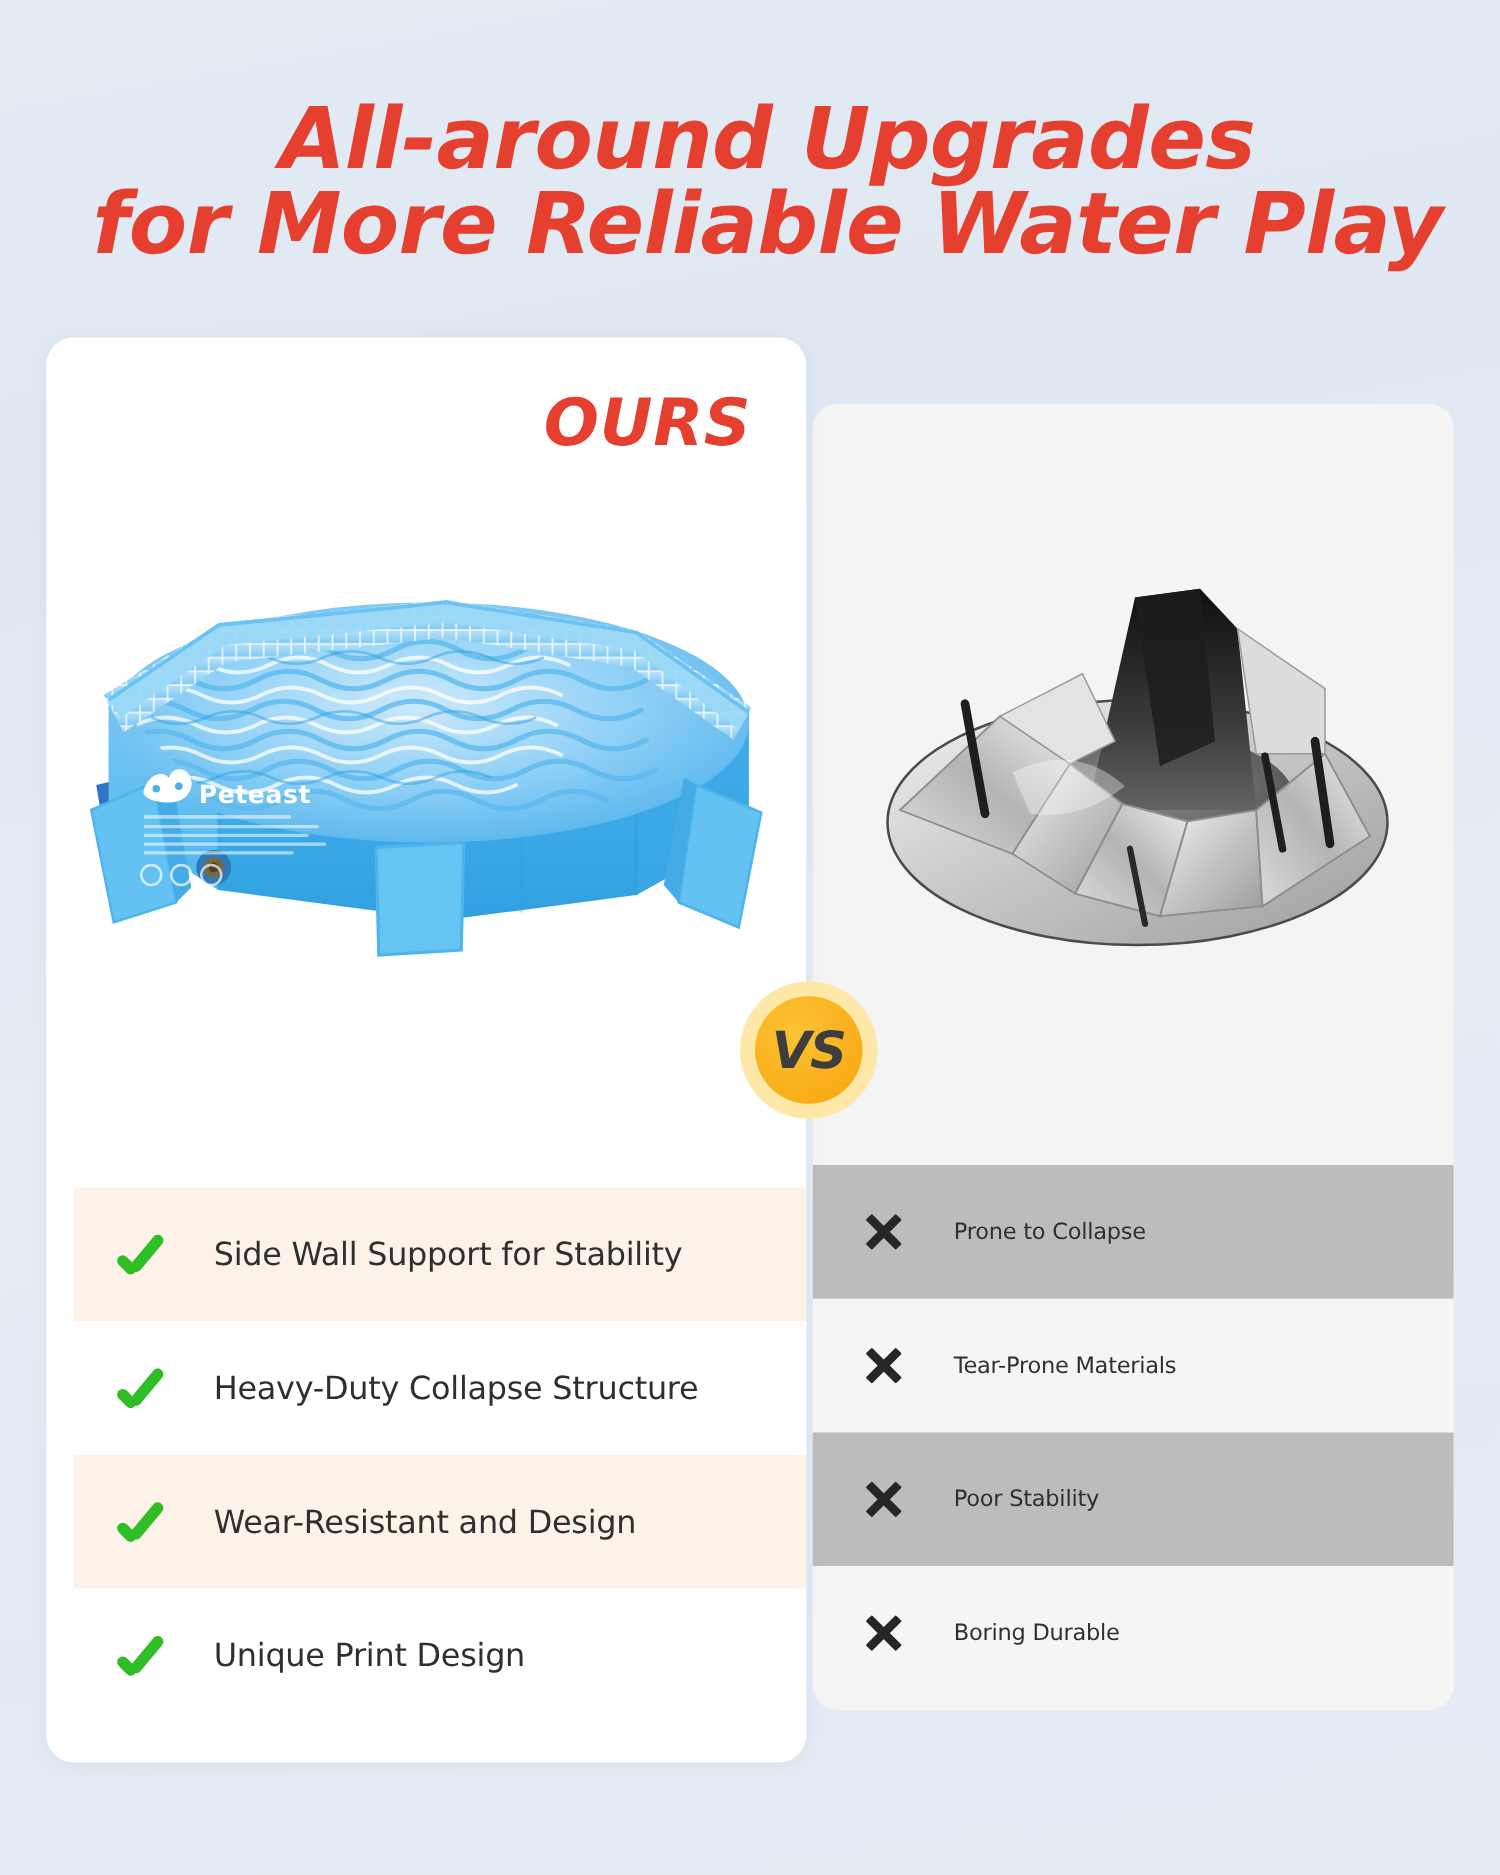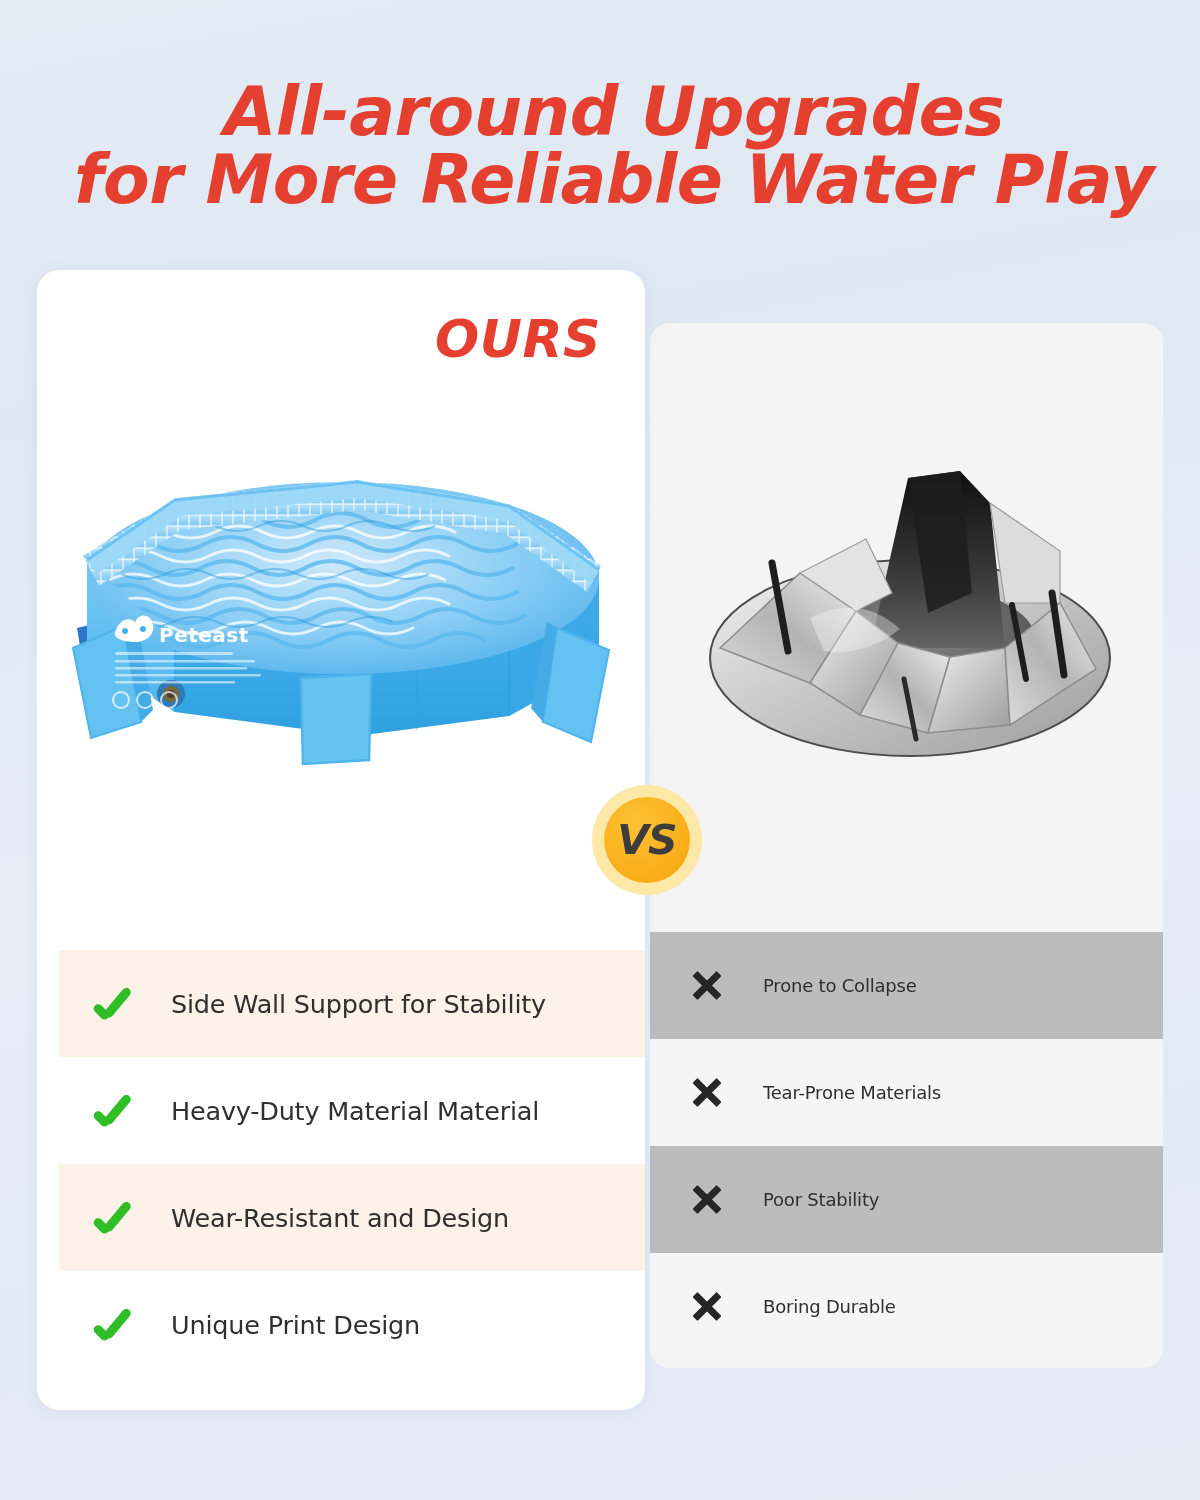--- a/index.html
+++ b/index.html
@@ -352,21 +352,21 @@
     <div class="row row-ours alt">
       <span class="icon-box">
           <i class="check"></i>
         </span>
       <span class="row-text">Side Wall Support for Stability</span>
     </div>
     <div class="row row-ours plain">
       <span class="icon-box">
           <i class="check"></i>
         </span>
-      <span class="row-text">Heavy-Duty Material Material</span>
+      <span class="row-text">Heavy-Duty Collapse Structure</span>
     </div>
     <div class="row row-ours alt">
       <span class="icon-box">
           <i class="check"></i>
         </span>
       <span class="row-text">Wear-Resistant and Design</span>
     </div>
     <div class="row row-ours plain">
       <span class="icon-box">
           <i class="check"></i>

